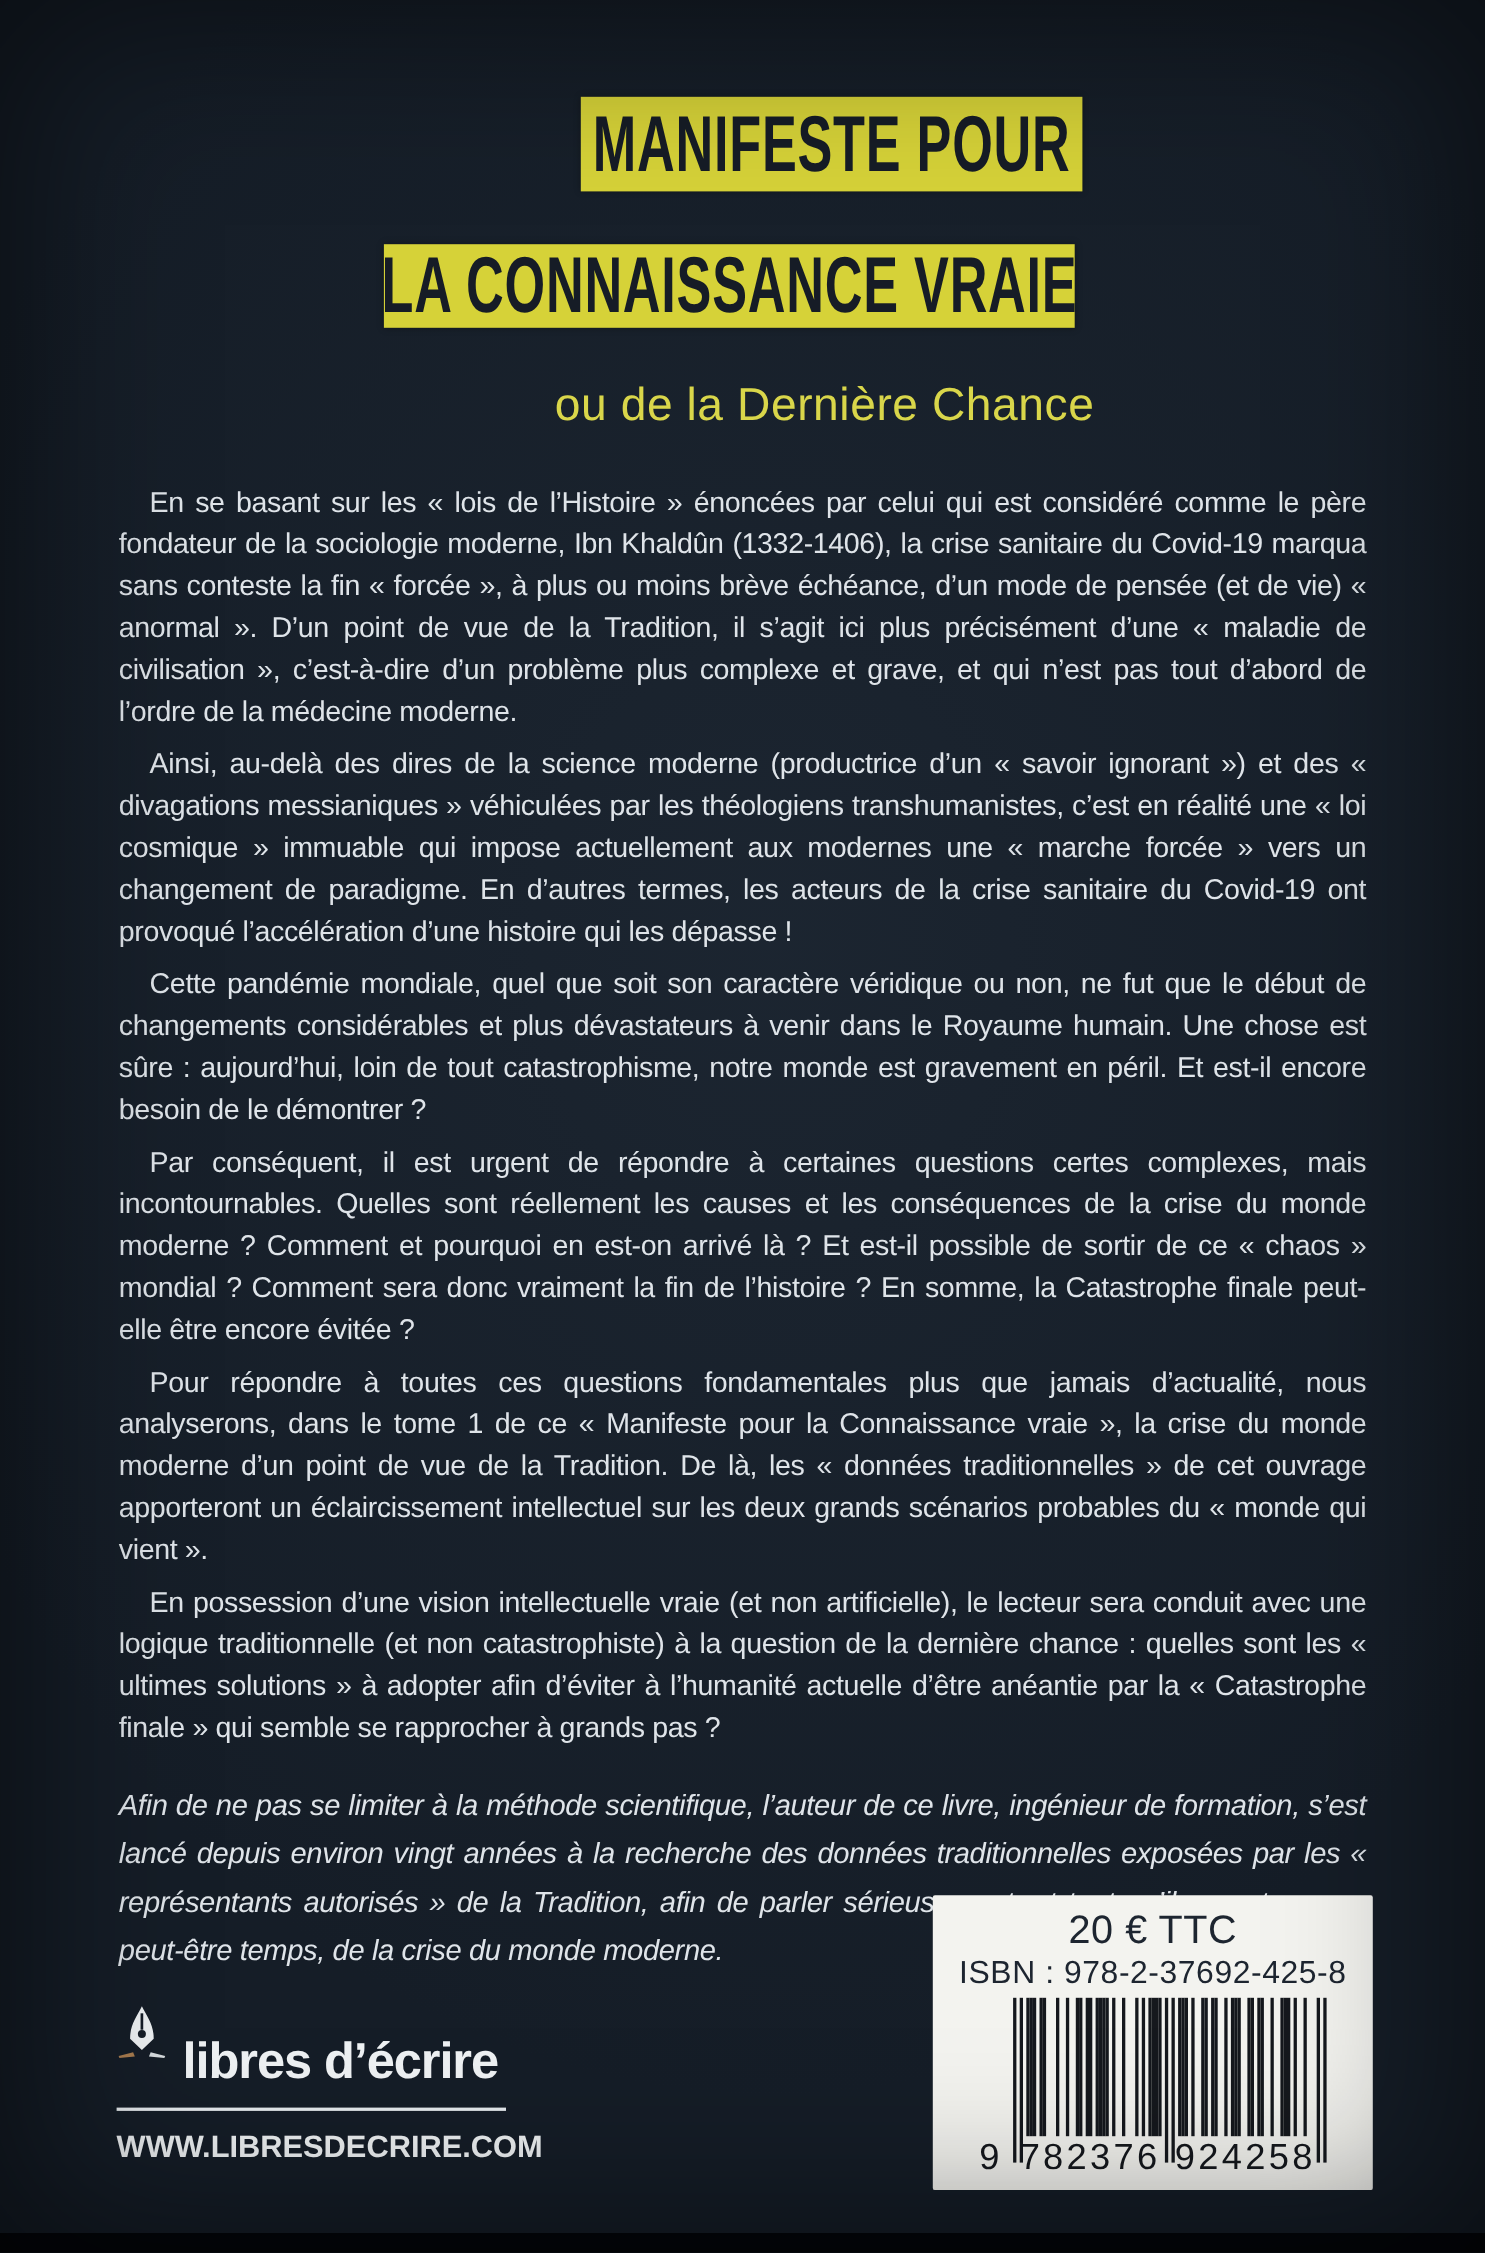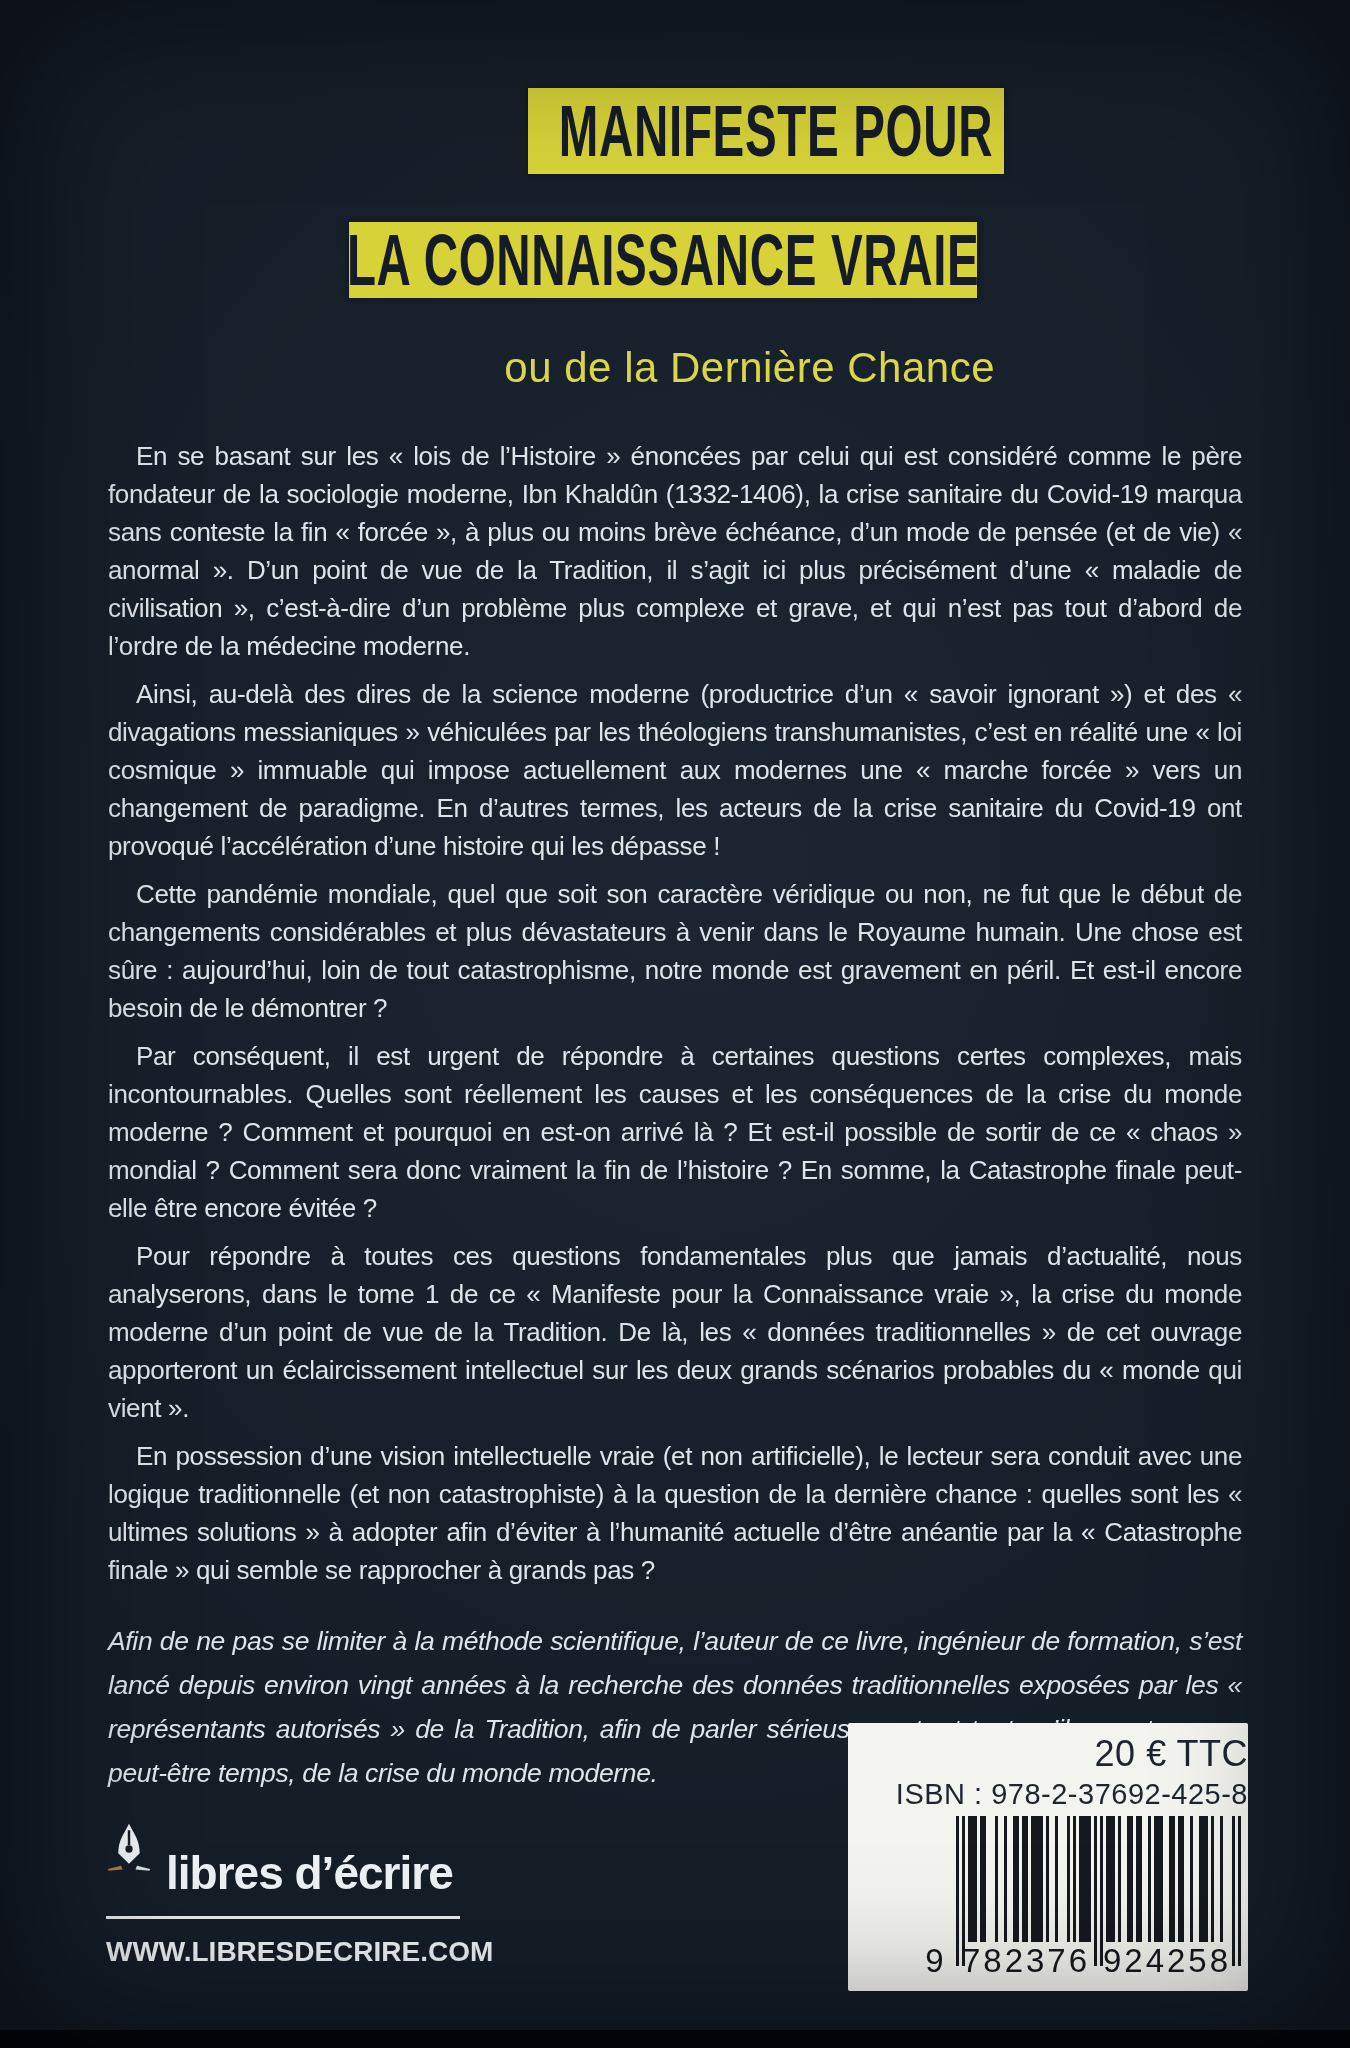--- a/index.html
+++ b/index.html
@@ -18,21 +18,21 @@
     position:absolute; left:0; bottom:0; width:100%; height:18px;
     background:#04060a;
   }
 
   
   .title-box {
     position:absolute; background:var(--accent-yellow,#d6d238);
     display:flex; align-items:center; justify-content:center;
     box-shadow:0 0 6px rgba(0,0,0,.35);
   }
-  .box1 { left:528px; top:88px;  width:456px; height:86px;padding-left:20px; }
+  .box1 { left:528px; top:88px;  width:456px; height:86px; }
   .box2 { left:349px; top:222px; width:628px; height:76px; }
   .title-text {
     color:var(--ink-dark,#161c26); font-weight:bold; font-size:72px;
     white-space:nowrap; transform:scaleX(0.66); letter-spacing:1px;
     line-height:1;
   }
   .subtitle {
     position:absolute; top:344px; right:355px;
     color:#d9d64a; font-size:42px; font-weight:normal; letter-spacing:0.5px;
     white-space:nowrap;
@@ -56,21 +56,21 @@
   .logo-row { display:flex; align-items:center; gap:14px; }
   .logo-row svg { width:46px; height:52px; display:block; }
   .logo-text { font-size:46px; font-weight:bold; letter-spacing:-1px; white-space:nowrap;margin-top:48px; }
   .rule { margin-top:16px; width:354px; height:3px; background:#e6eaee; }
   .website { margin-top:17px; font-size:28px; font-weight:bold; letter-spacing:0px; white-space:nowrap; }
 
   
   .price-box {
     position:absolute; left:848px; top:1723px; width:400px; height:268px;
     background:var(--panel-white,#f3f3ef); color:#1d2530;
-    display:flex; flex-direction:column; align-items:flex-end;
+    display:flex; flex-direction:column; align-items:center;
     border-radius:2px;
   }
   .price { margin-top:10px; font-size:36px; letter-spacing:0.5px; }
   .isbn  { margin-top:3px;  font-size:29px; letter-spacing:0.5px; }
   .barcode { margin-top:5px; }
 </style>
 </head>
 <body>
 
 <div class="page">

